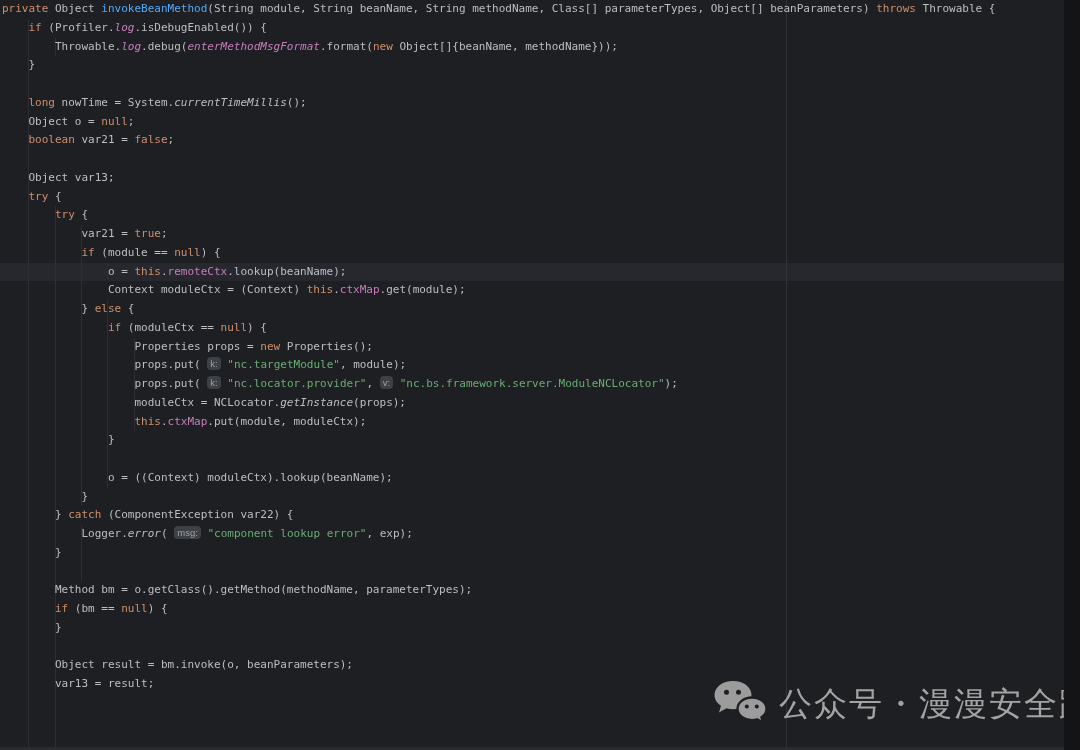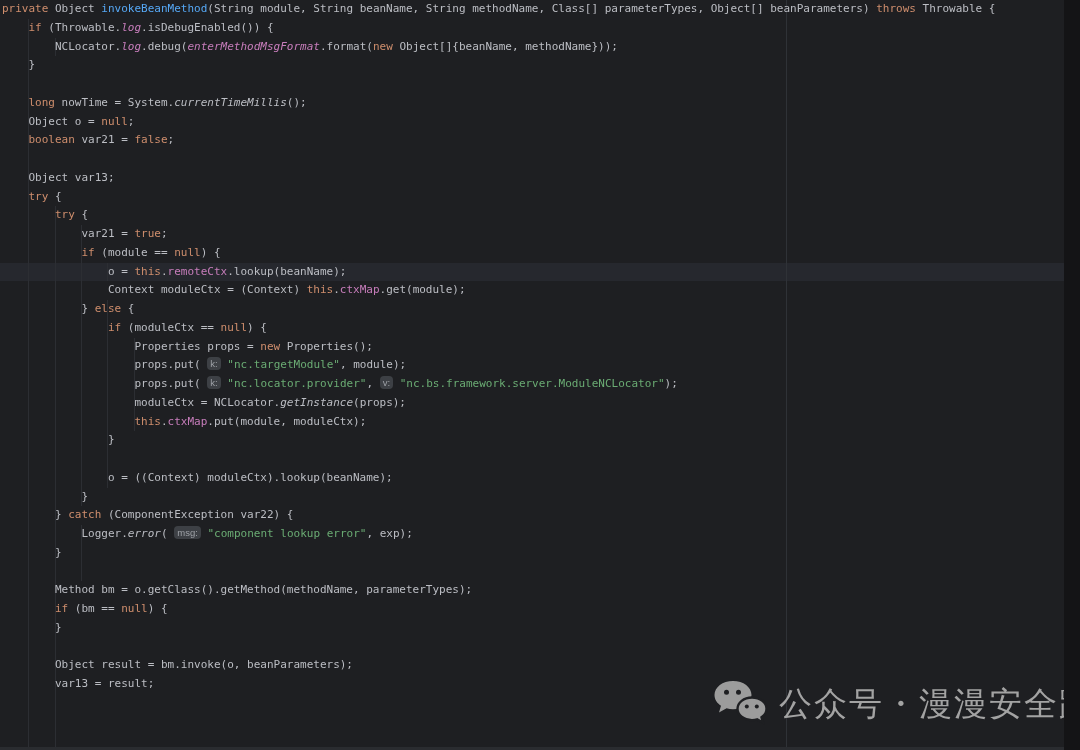--- a/index.html
+++ b/index.html
@@ -78,22 +78,22 @@
       <div class="iguide" style="left: 81px; top: 525px; height: 56.25px;"></div>
       <div class="iguide" style="left: 107px; top: 262.5px; height: 18.75px;"></div>
       <div class="iguide" style="left: 107px; top: 300px; height: 187.5px;"></div>
       <div class="iguide" style="left: 134px; top: 337.5px; height: 93.75px;"></div>
     </div>
 
   <div id="margin-guide" style="left: 786px;"></div>
 
   <div id="code">
       <div class="line"><span class="t-k">private</span><span class="t-p"> Object </span><span class="t-m">invokeBeanMethod</span><span class="t-p">(String module, String beanName, String methodName, Class[] parameterTypes, Object[] beanParameters) </span><span class="t-k">throws</span><span class="t-p"> Throwable {</span></div>
-      <div class="line"><span class="t-p">    </span><span class="t-k">if</span><span class="t-p"> (Throwable.</span><span class="t-fi">log</span><span class="t-p">.isDebugEnabled()) {</span></div>
-      <div class="line"><span class="t-p">        NCLocator.</span><span class="t-fi">log</span><span class="t-p">.debug(</span><span class="t-fi">enterMethodMsgFormat</span><span class="t-p">.format(</span><span class="t-k">new</span><span class="t-p"> Object[]{beanName, methodName}));</span></div>
+      <div class="line"><span class="t-p">    </span><span class="t-k">if</span><span class="t-p"> (Profiler.</span><span class="t-fi">log</span><span class="t-p">.isDebugEnabled()) {</span></div>
+      <div class="line"><span class="t-p">        Throwable.</span><span class="t-fi">log</span><span class="t-p">.debug(</span><span class="t-fi">enterMethodMsgFormat</span><span class="t-p">.format(</span><span class="t-k">new</span><span class="t-p"> Object[]{beanName, methodName}));</span></div>
       <div class="line"><span class="t-p">    }</span></div>
       <div class="line"></div>
       <div class="line"><span class="t-p">    </span><span class="t-k">long</span><span class="t-p"> nowTime = System.</span><span class="t-i">currentTimeMillis</span><span class="t-p">();</span></div>
       <div class="line"><span class="t-p">    Object o = </span><span class="t-k">null</span><span class="t-p">;</span></div>
       <div class="line"><span class="t-p">    </span><span class="t-k">boolean</span><span class="t-p"> var21 = </span><span class="t-k">false</span><span class="t-p">;</span></div>
       <div class="line"></div>
       <div class="line"><span class="t-p">    Object var13;</span></div>
       <div class="line"><span class="t-p">    </span><span class="t-k">try</span><span class="t-p"> {</span></div>
       <div class="line"><span class="t-p">        </span><span class="t-k">try</span><span class="t-p"> {</span></div>
       <div class="line"><span class="t-p">            var21 = </span><span class="t-k">true</span><span class="t-p">;</span></div>

